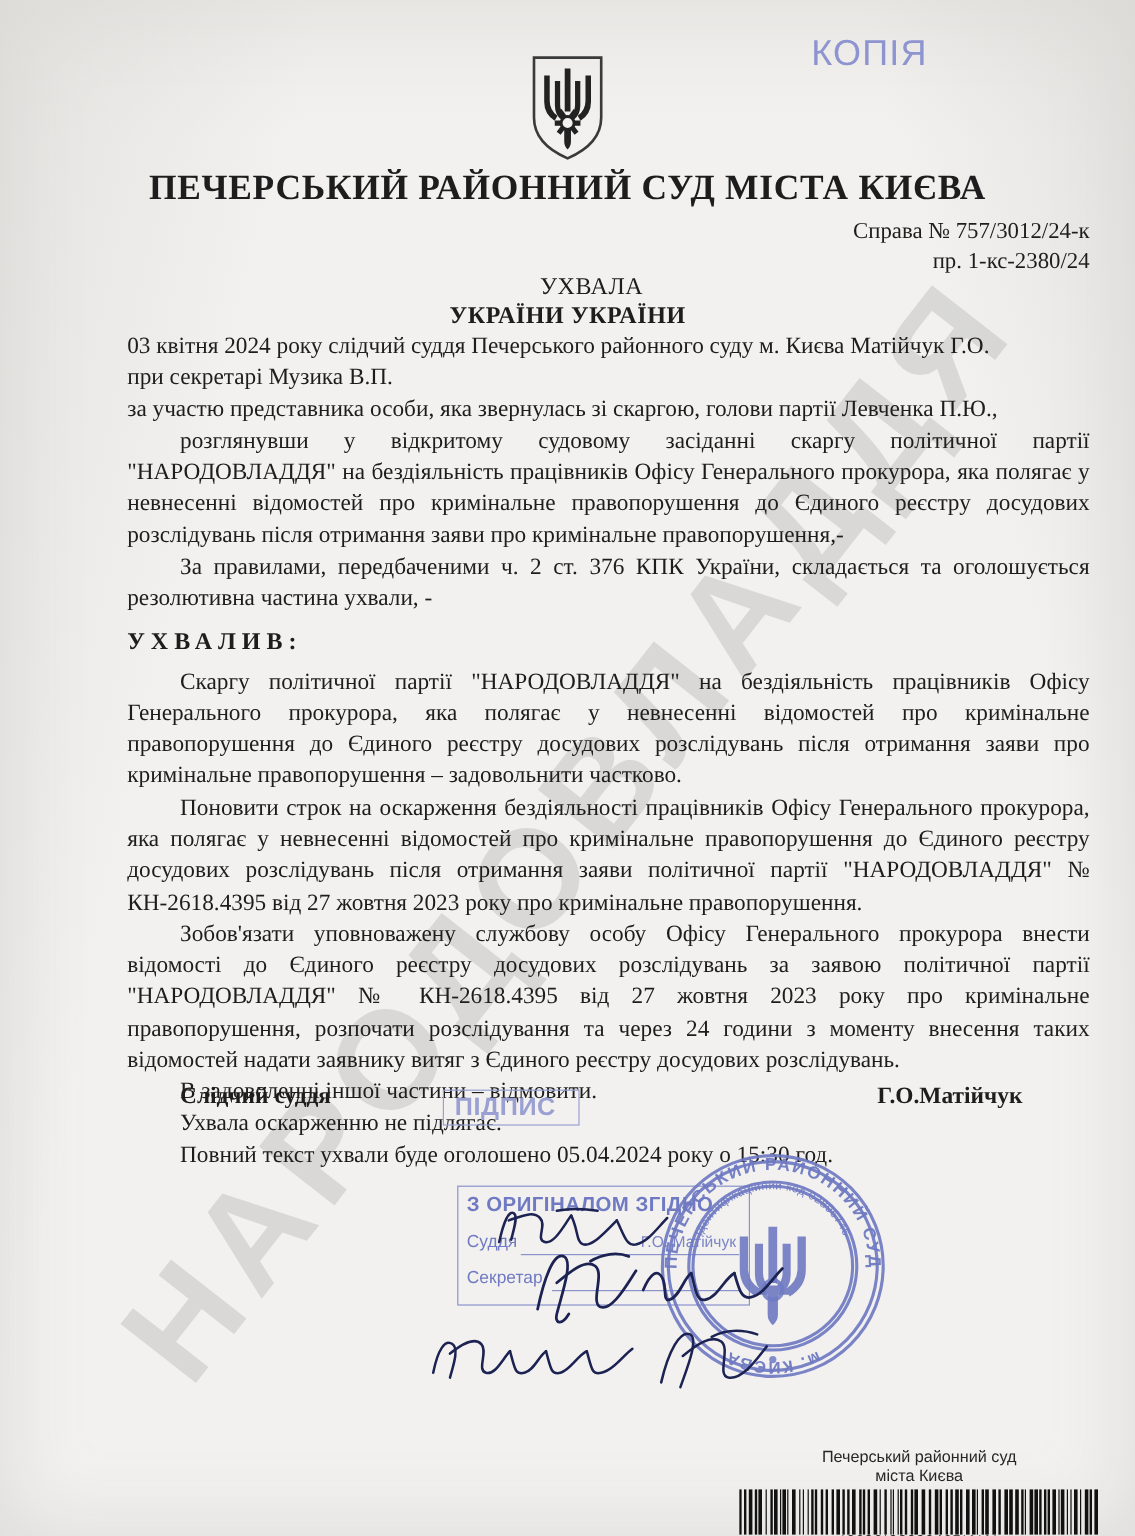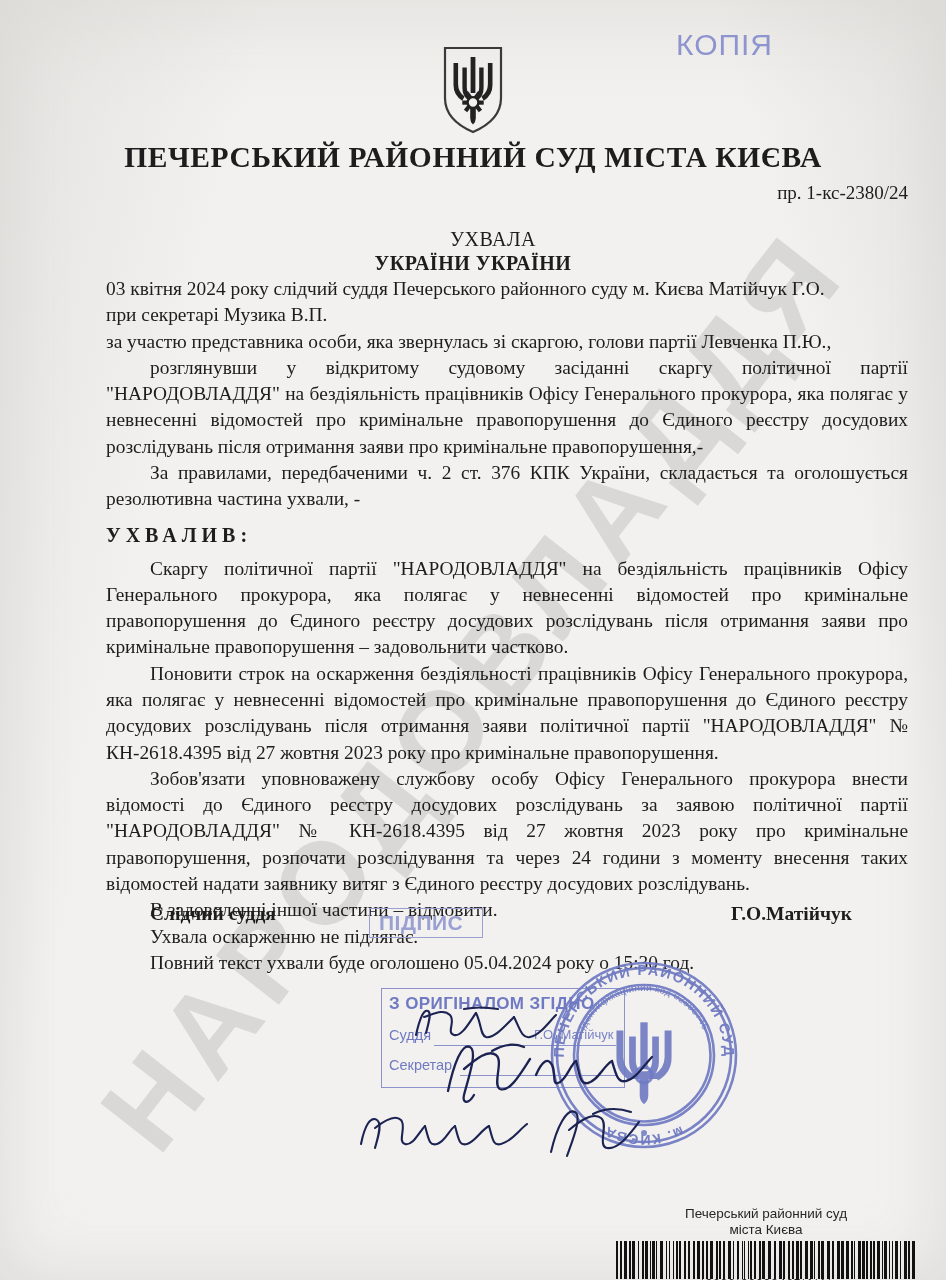--- a/index.html
+++ b/index.html
@@ -301,20 +301,21 @@
           </g>
           <circle cx="31" cy="56.5" r="5.4" fill="#f2f1ef"></circle>
           <circle cx="31" cy="56.5" r="5.4" fill="none" stroke="#222" stroke-width="2.4"></circle>
         </svg>
       </span>
     </div>
 
     <div class="court-title">ПЕЧЕРСЬКИЙ РАЙОННИЙ СУД МІСТА КИЄВА</div>
 
     <div class="case-block">
+      <div>Справа №  757/3012/24-к</div>
       <div>пр. 1-кс-2380/24</div>
     </div>
 
     <div class="decision-word">УХВАЛА</div>
     <div class="in-name">УКРАЇНИ  УКРАЇНИ</div>
 
     <div class="body-text">
       <p class="noind">03 квітня 2024 року слідчий суддя Печерського районного суду м. Києва Матійчук Г.О.</p>
       <p class="noind">при секретарі Музика В.П.</p>
       <p class="noind">за участю представника особи, яка звернулась зі скаргою,  голови партії Левченка П.Ю.,</p>

